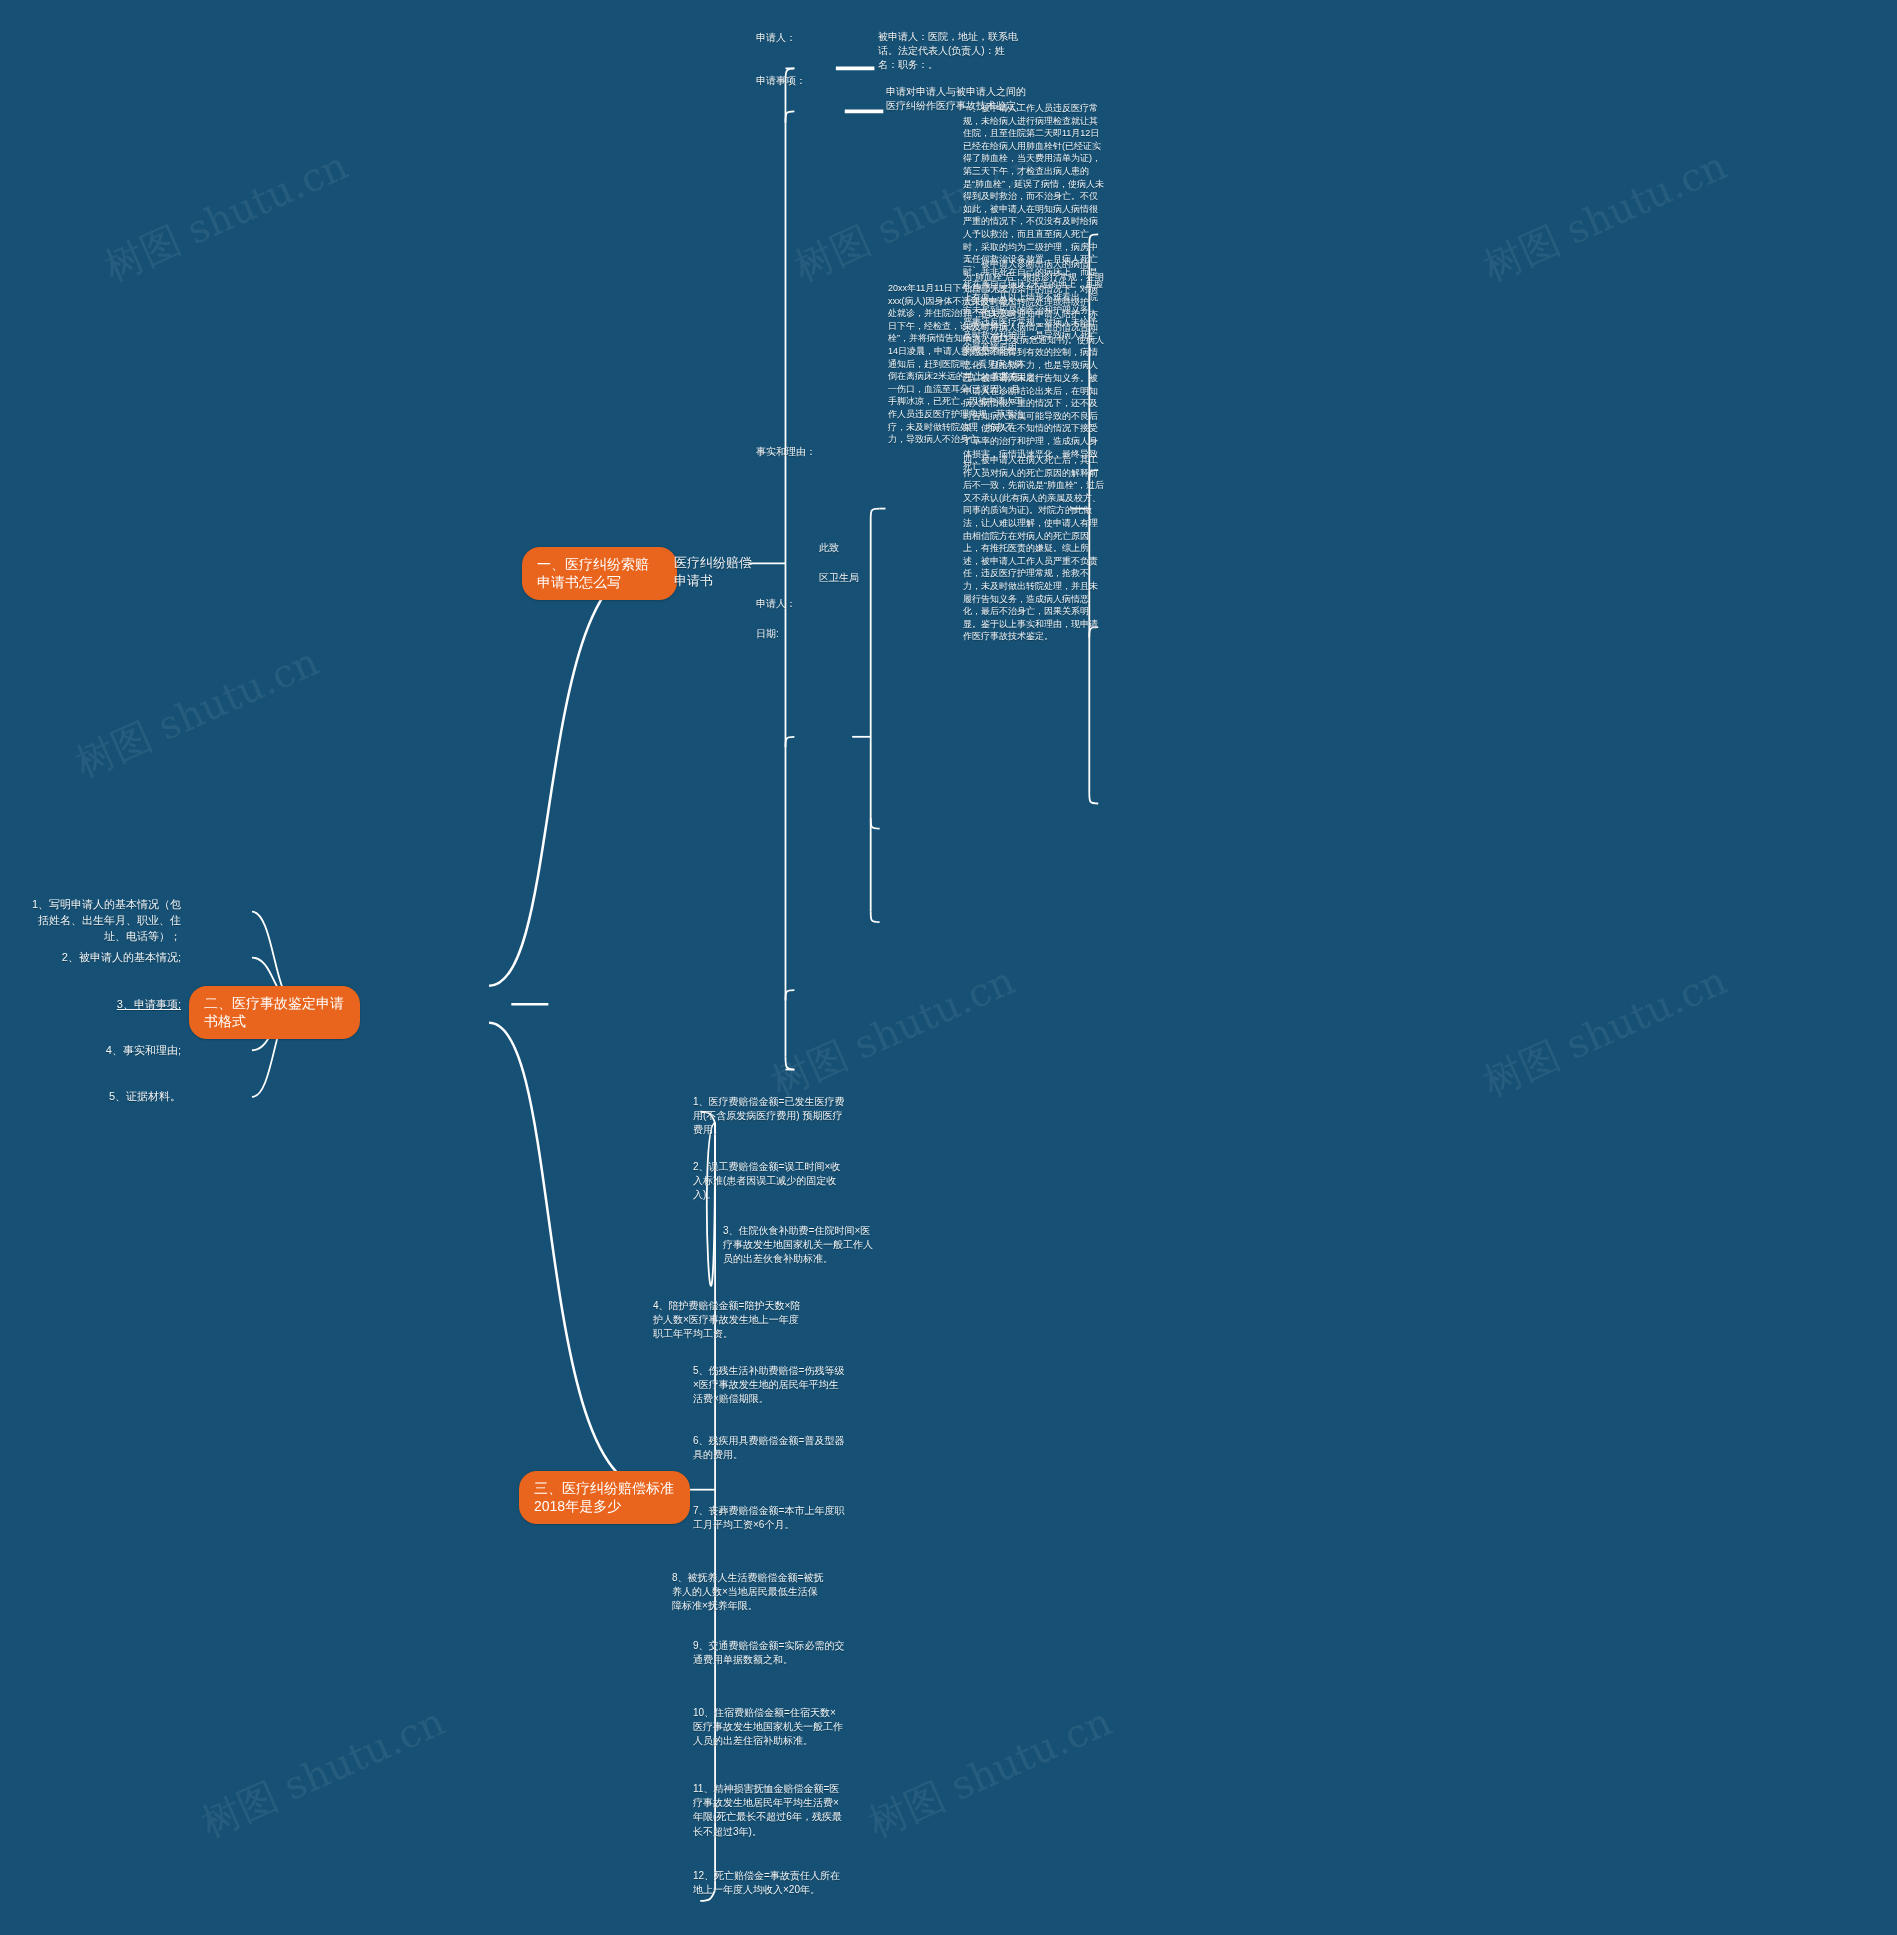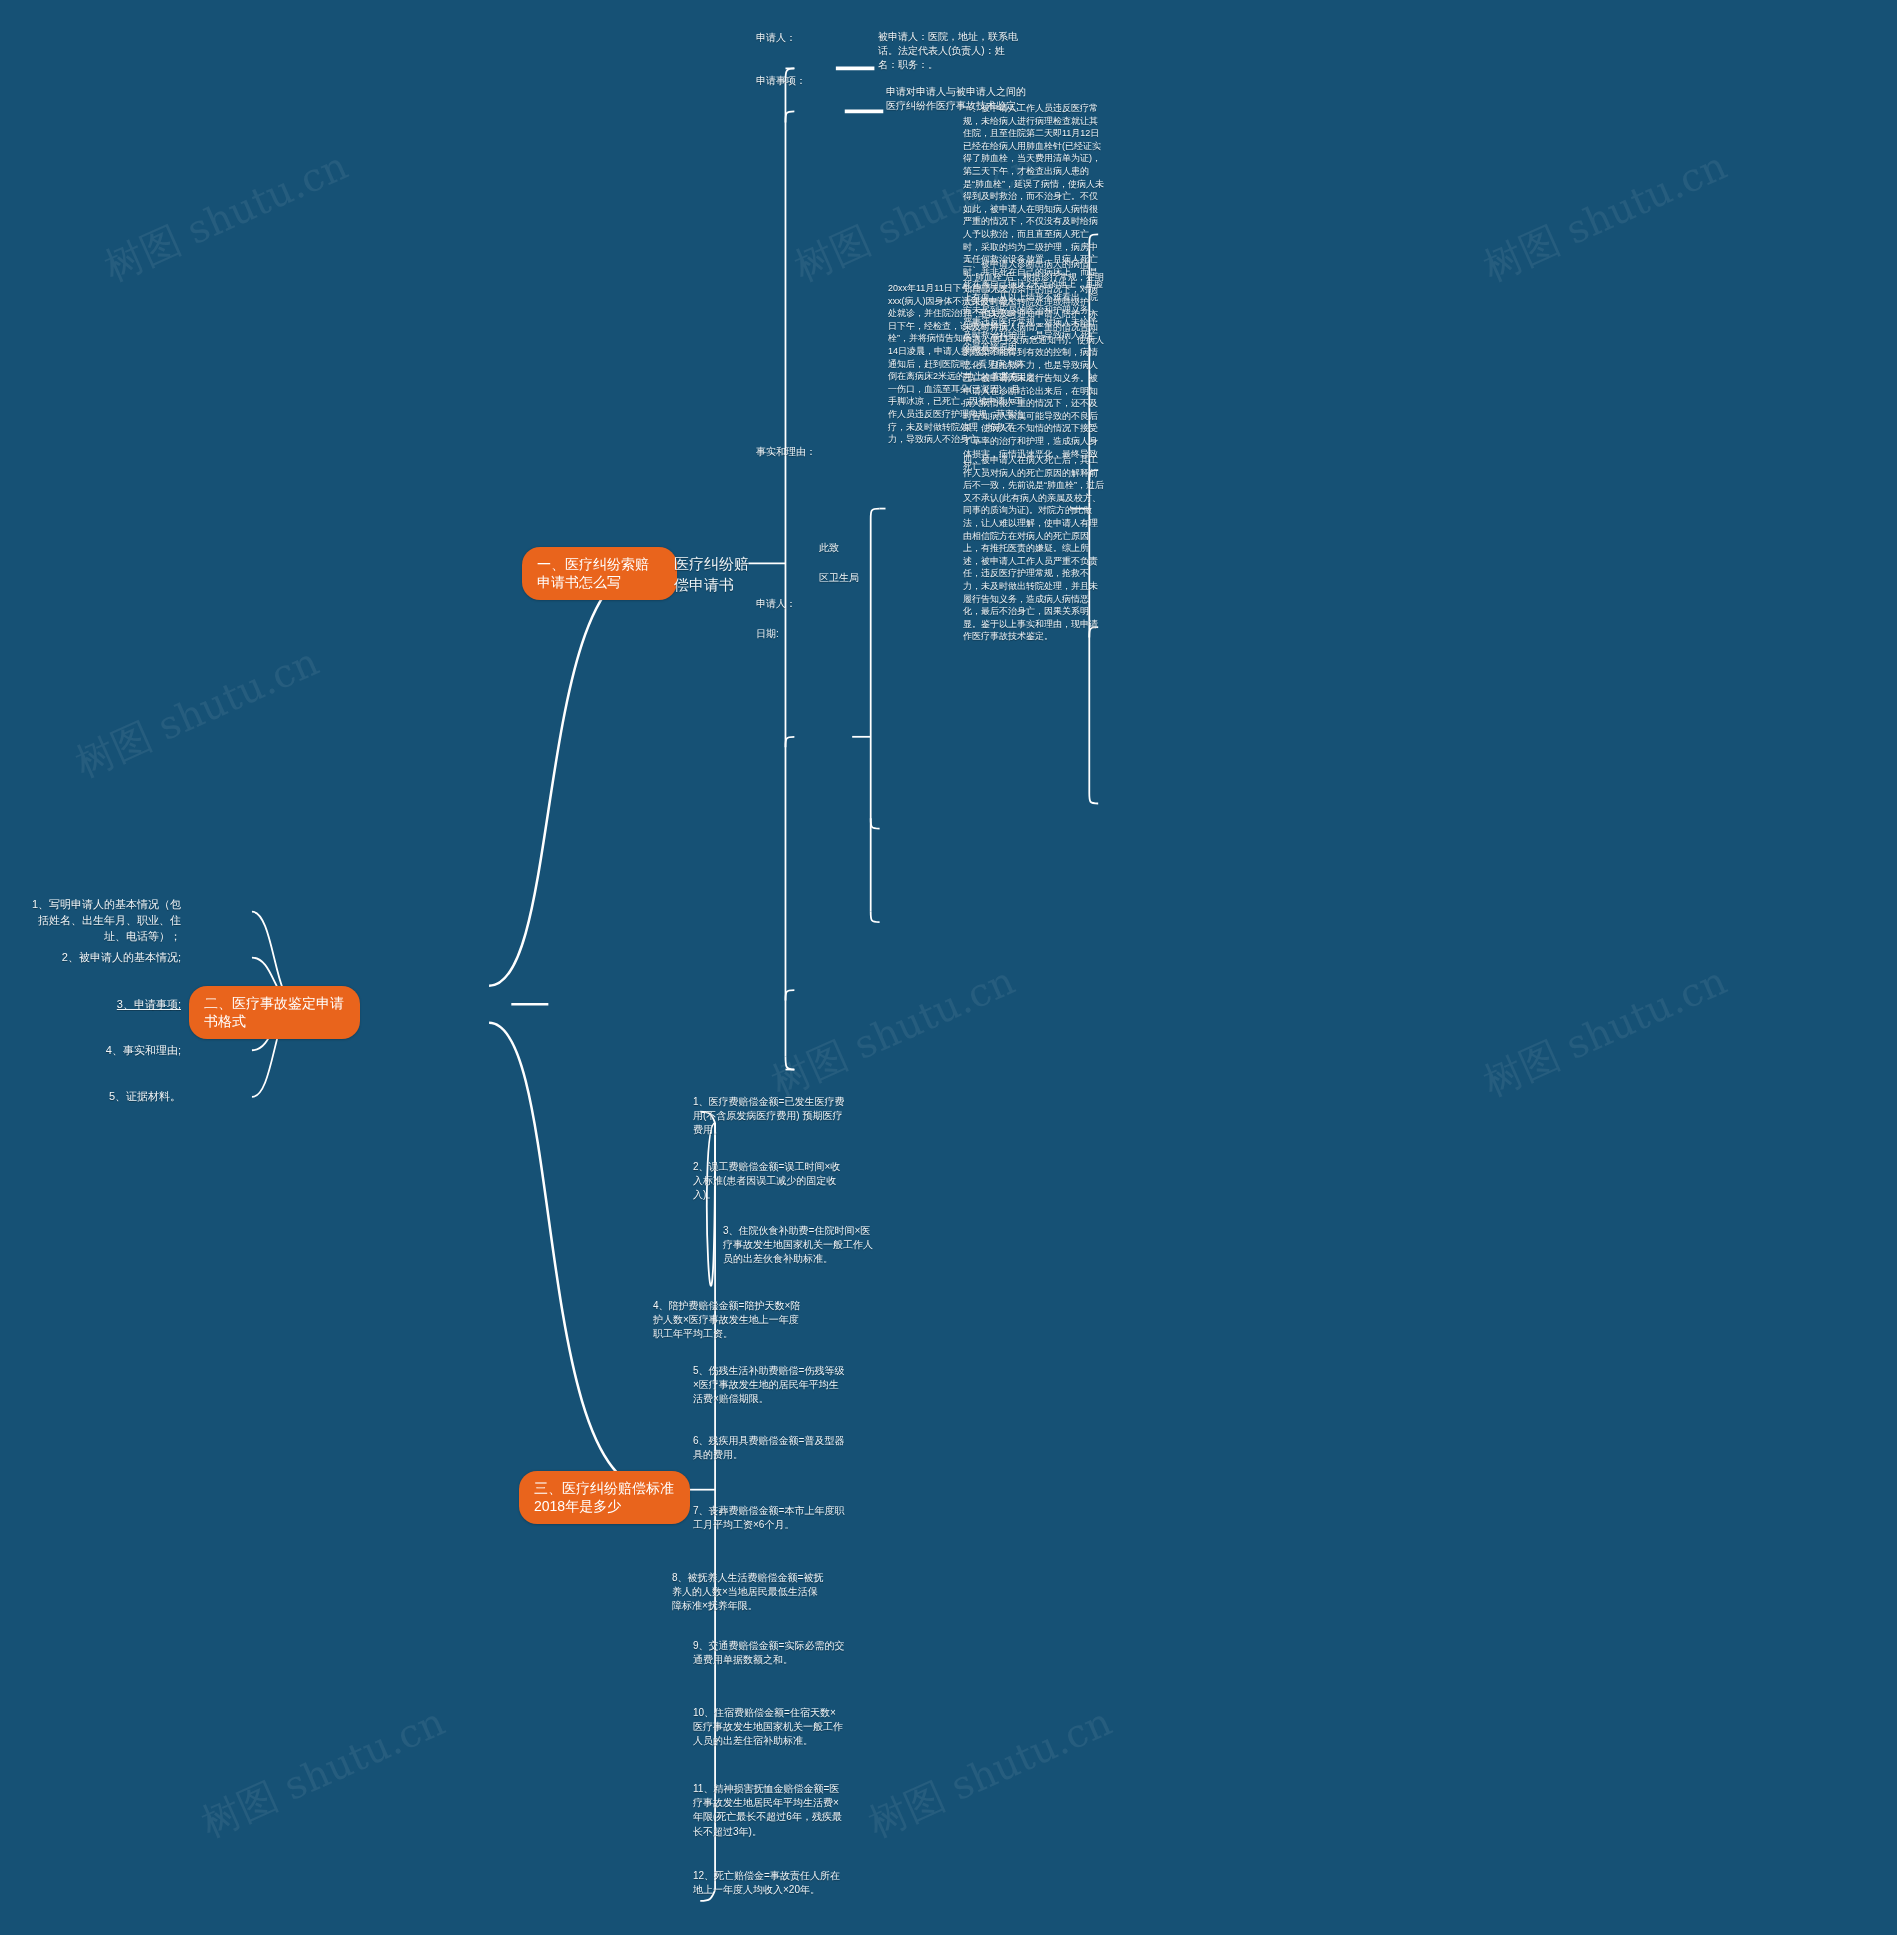--- a/index.html
+++ b/index.html
@@ -67,21 +67,21 @@
   .leaf{
     font-size:11px;
     line-height:1.45;
     color:#f2f6f8;
     text-shadow:0 0.7px 0.7px rgba(0,0,0,.35);
   }
   .leaf.r{text-align:right;}
   .leaf.l{text-align:left;}
   .leaf.small{font-size:10px;line-height:1.42;}
   .leaf.tiny{font-size:9px;line-height:1.40;}
-  .leaf.mid{font-size:15px;line-height:1.42;font-family:Liberation Serif, serif;}
+  .leaf.mid{font-size:13px;line-height:1.42;}
 </style>
 </head>
 <body>
 
 <div id="canvas">
 
   <div class="wm" style="left:96px;top:245px;">树图 shutu.cn</div>
   <div class="wm" style="left:786px;top:245px;">树图 shutu.cn</div>
   <div class="wm" style="left:1475px;top:245px;">树图 shutu.cn</div>
   <div class="wm" style="left:67px;top:741px;">树图 shutu.cn</div>

